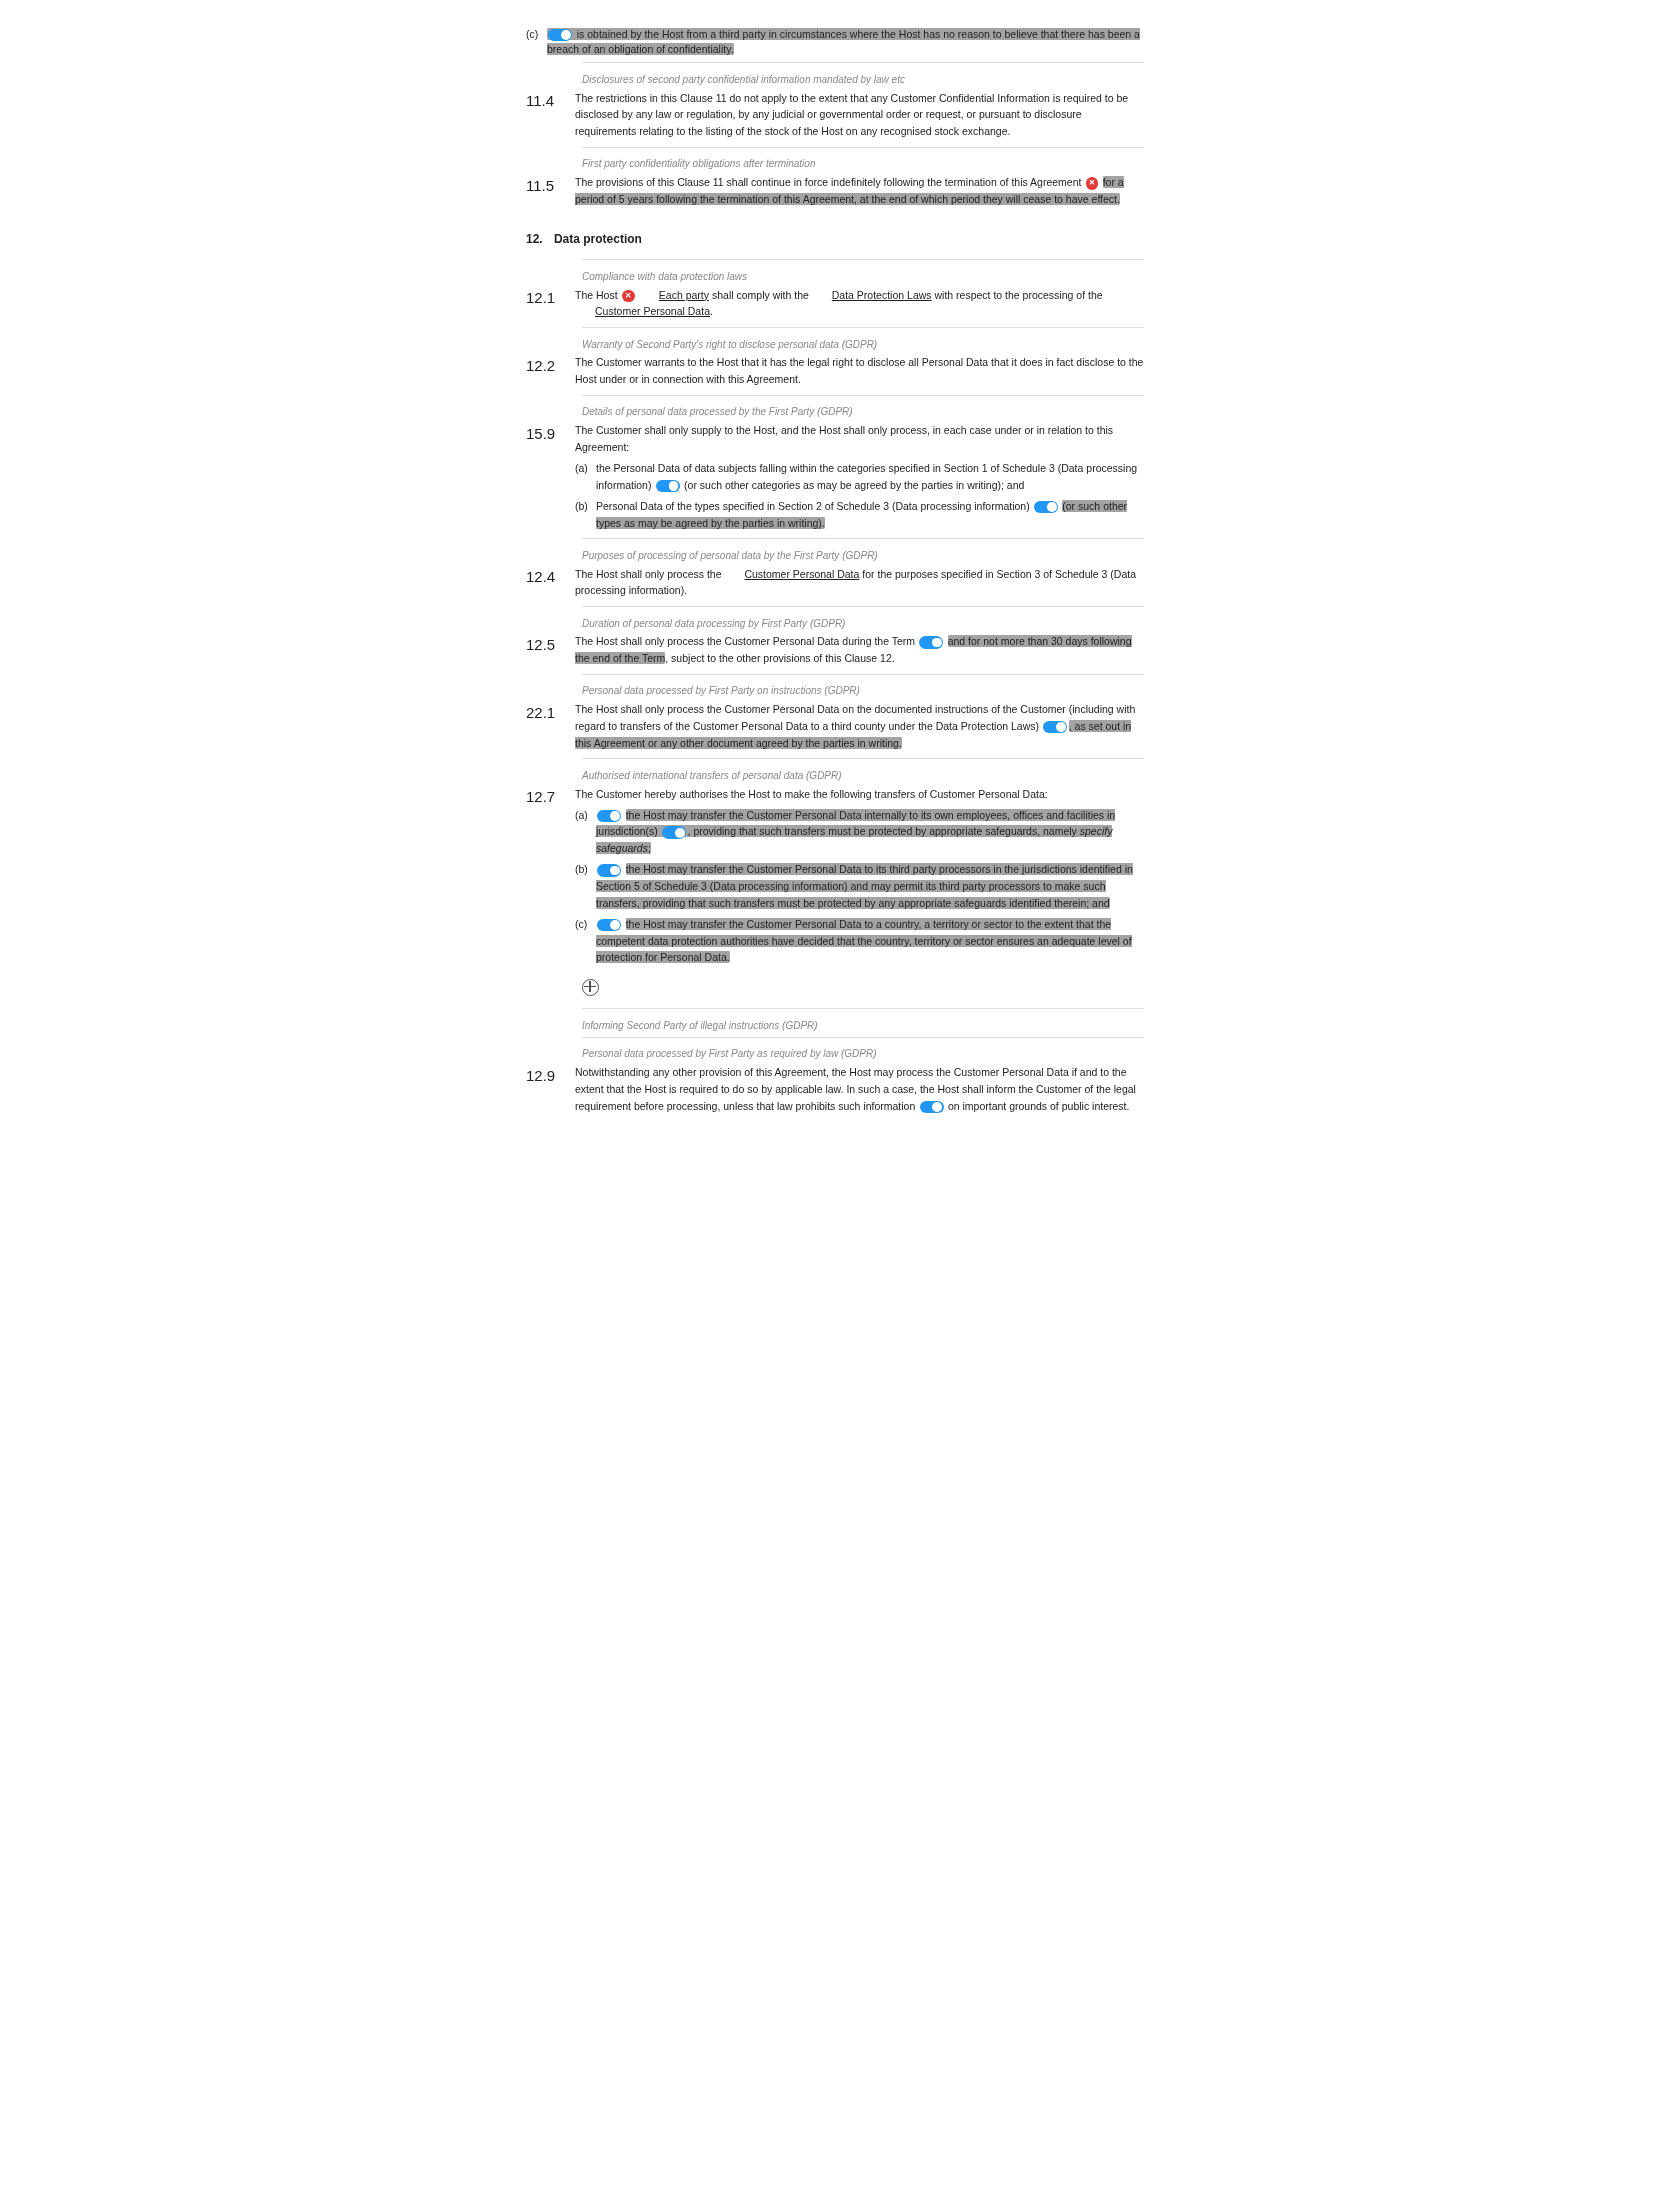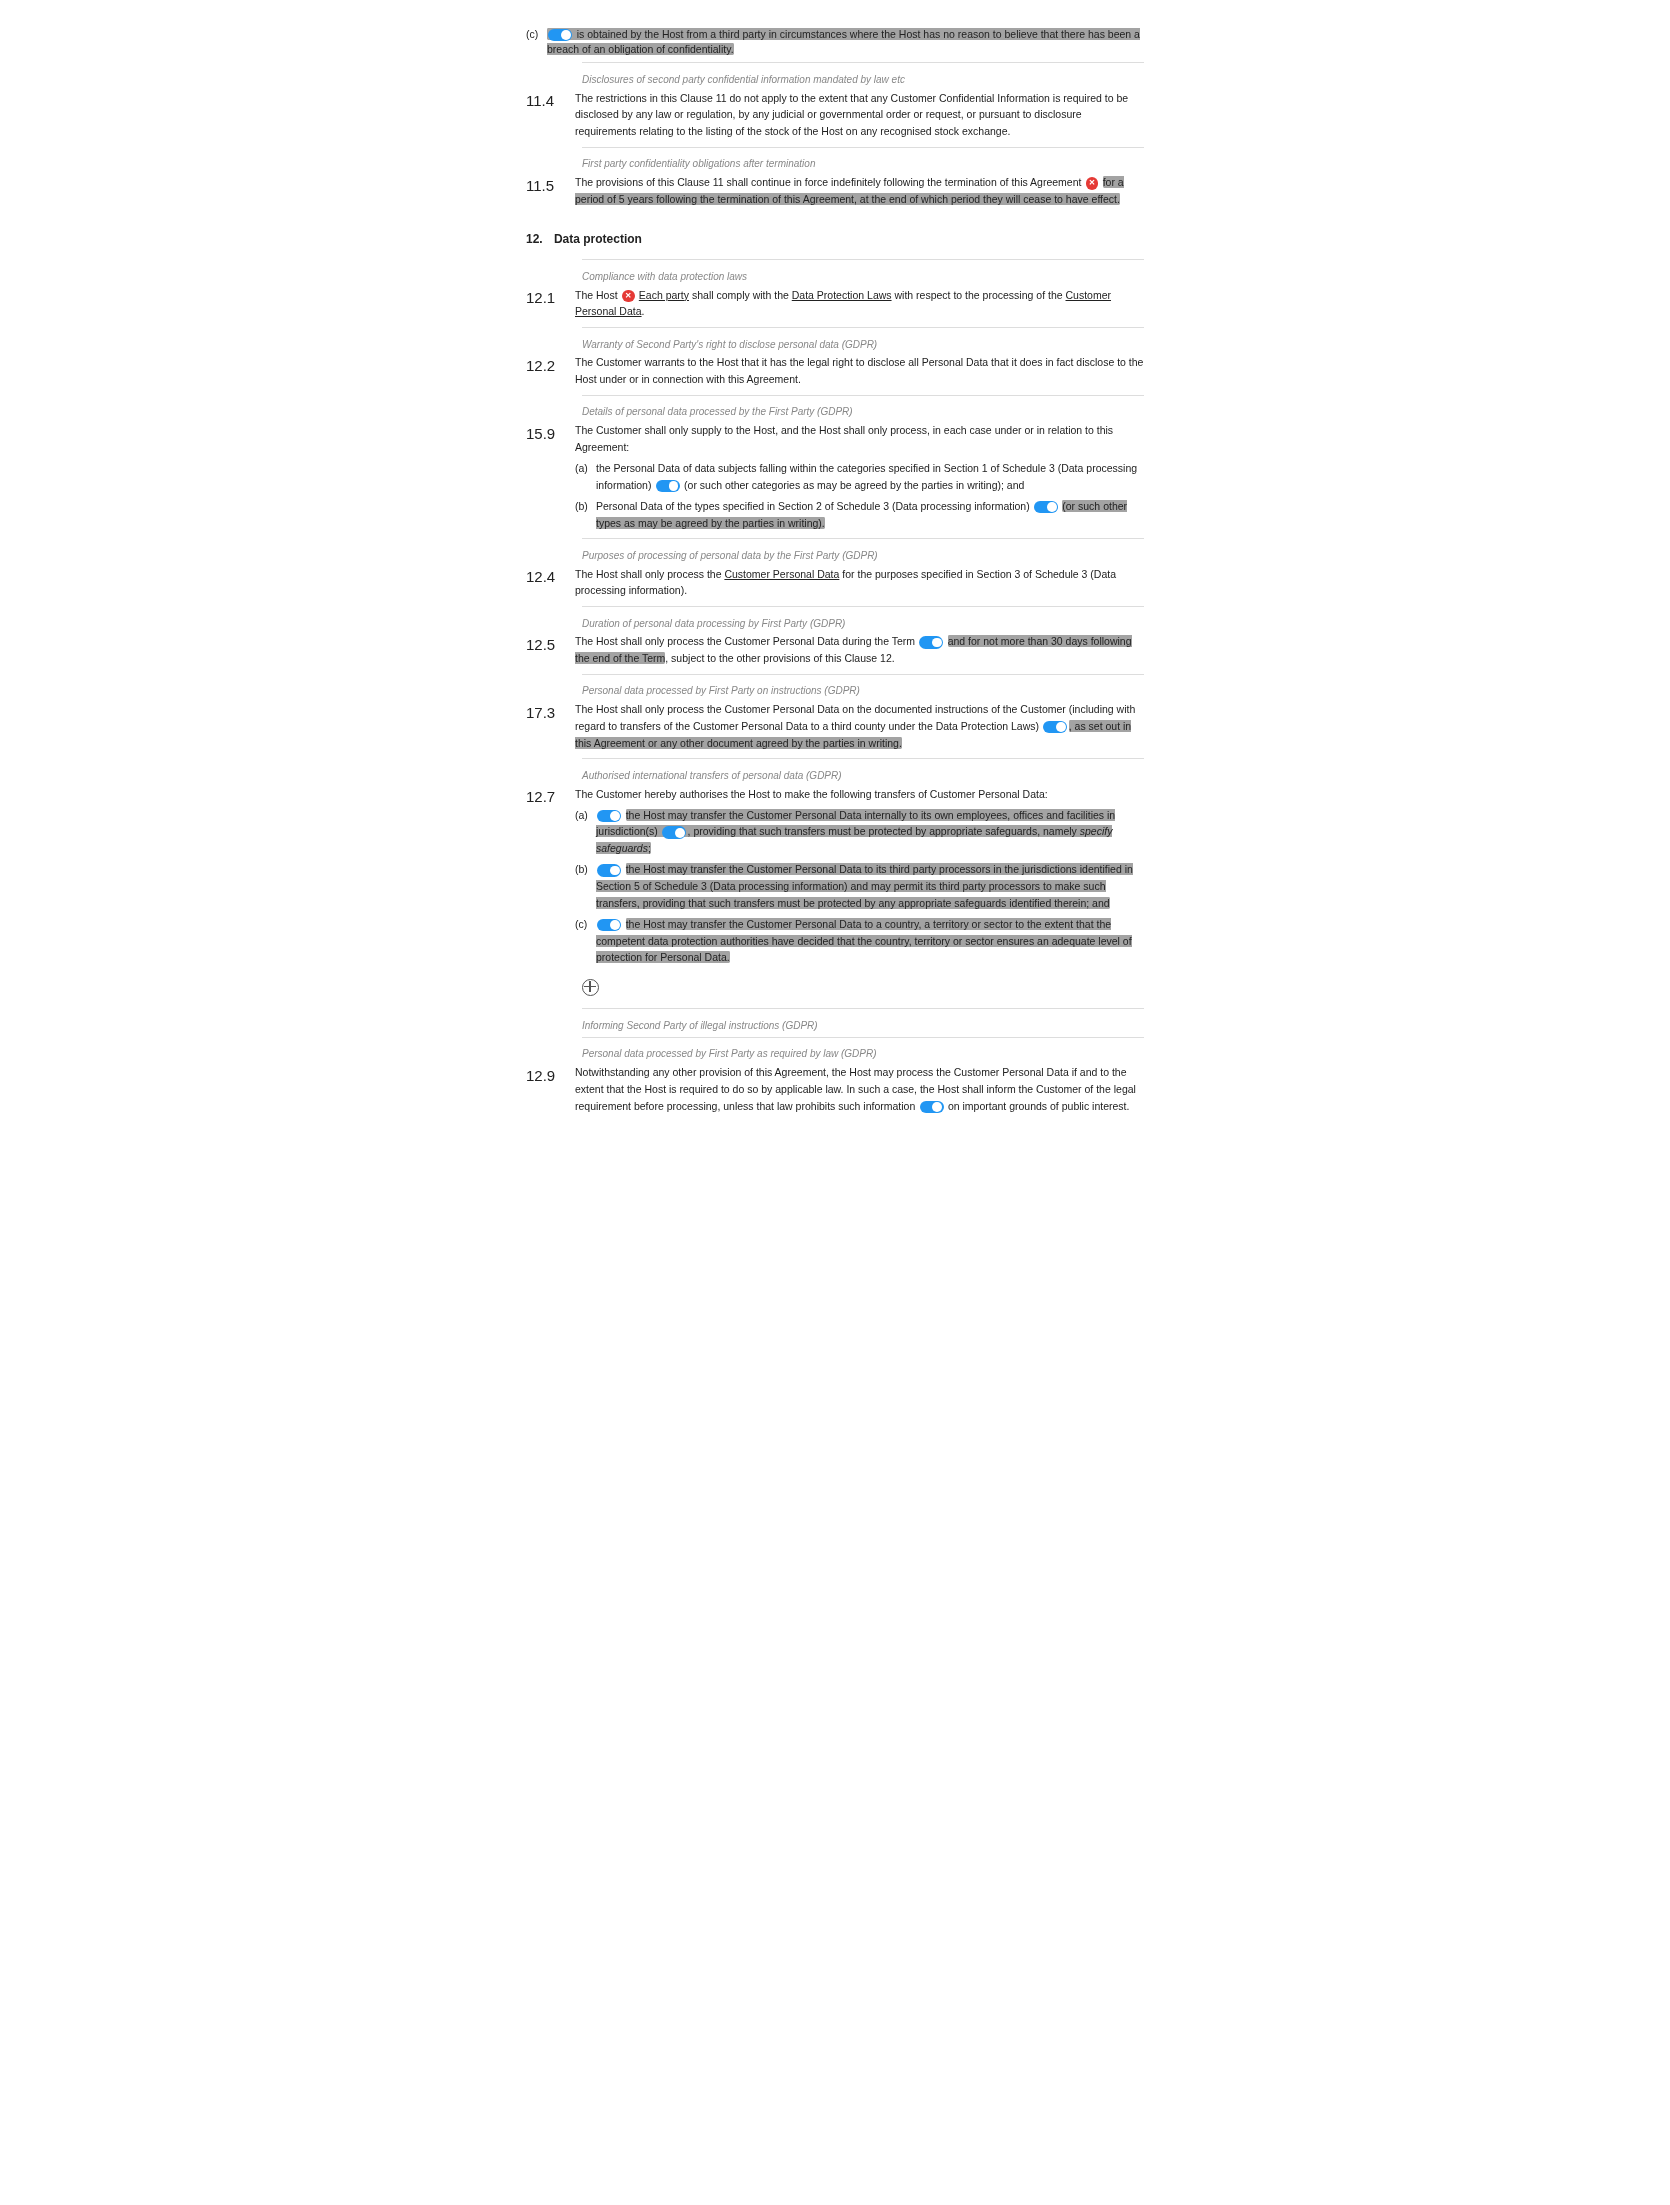--- a/index.html
+++ b/index.html
@@ -77,20 +77,21 @@
       position: absolute;
       right: 1.4px;
       top: 1.4px;
     }
     .highlight-blue {
       background: #a3a3a3;
       border-radius: 1.4px;
     }
     .underline {
       text-decoration: underline;
+      margin-left: 20px;
     }
     .red-circle {
       display: inline-flex;
       align-items: center;
       justify-content: center;
       background: #e53935;
       color: #fff;
       border-radius: 50%;
       width: 12.6px;
       height: 12.6px;
@@ -232,21 +233,21 @@
     <div class="clause-num">12.5</div>
     <div class="clause-body">
       The Host shall only process the Customer Personal Data during the Term <span class="toggle"></span> <span class="highlight-blue">and for not more than 30 days following the end of the Term</span>, subject to the other provisions of this Clause 12.
     </div>
   </div>
 
   <hr class="divider-line">
   <div class="clause-label">Personal data processed by First Party on instructions (GDPR)</div>
 
   <div class="clause-row">
-    <div class="clause-num">17.3</div>
+    <div class="clause-num">22.1</div>
     <div class="clause-body">
       The Host shall only process the Customer Personal Data on the documented instructions of the Customer (including with regard to transfers of the Customer Personal Data to a third county under the Data Protection Laws) <span class="toggle"></span><span class="highlight-blue">, as set out in this Agreement or any other document agreed by the parties in writing.</span>
     </div>
   </div>
 
   <hr class="divider-line">
   <div class="clause-label">Authorised international transfers of personal data (GDPR)</div>
 
   <div class="clause-row">
     <div class="clause-num">12.7</div>

